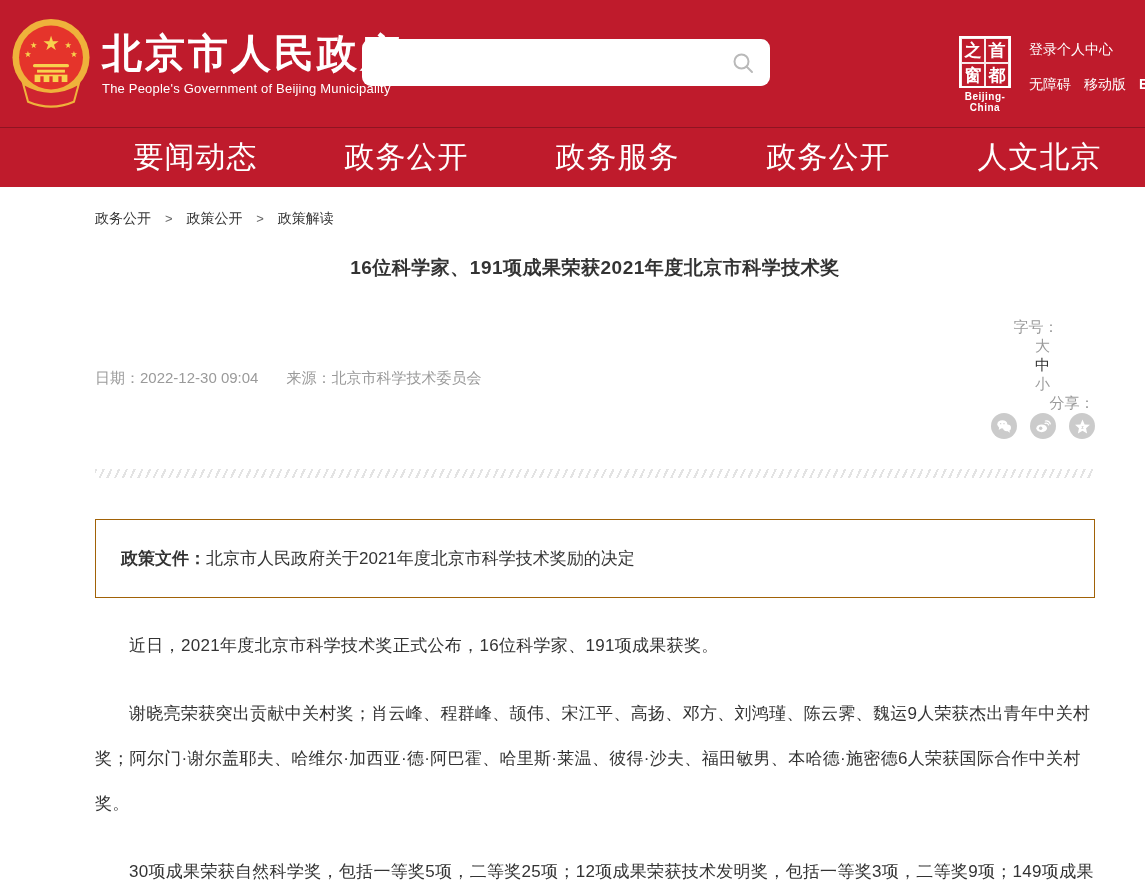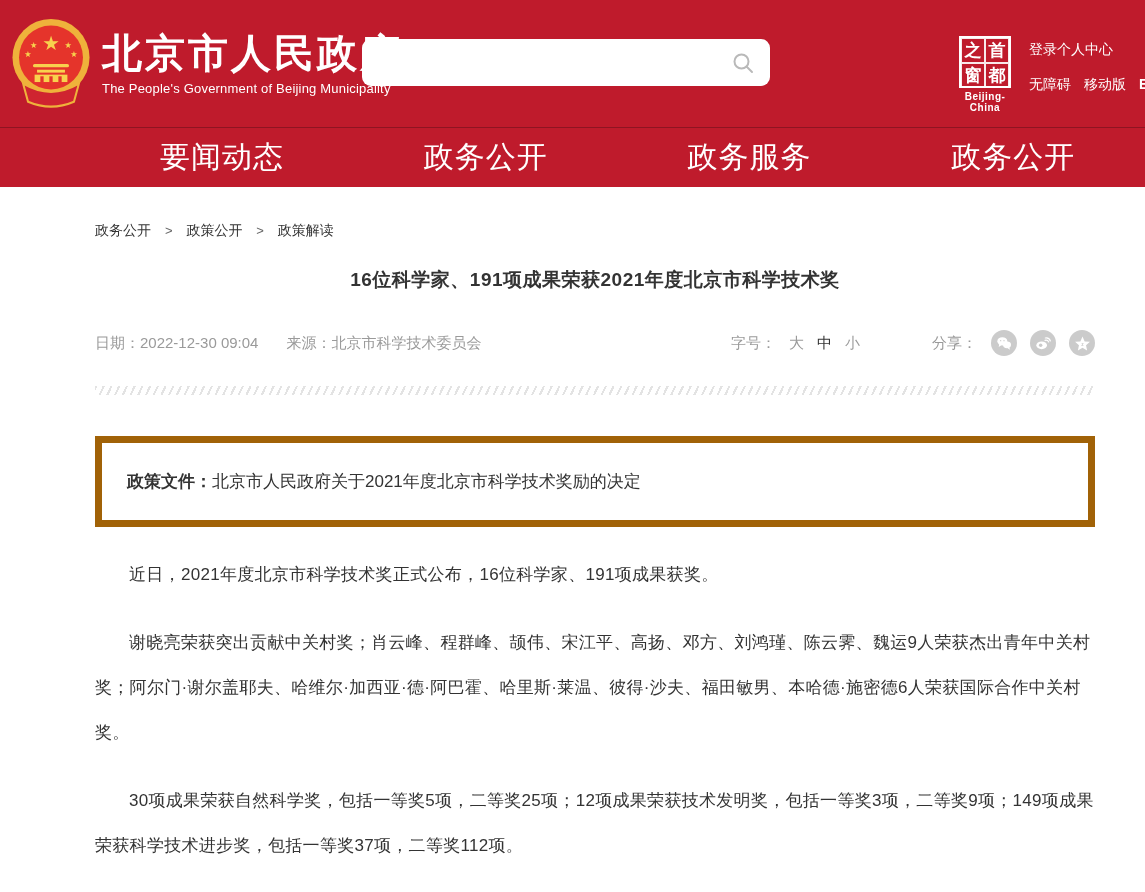--- a/index.html
+++ b/index.html
@@ -62,52 +62,52 @@
     display:flex; align-items:center; padding-left:90px;
   }
   .nav-item {
     flex:1; text-align:center; color:#fff; font-size:30px;
     letter-spacing:1px; cursor:pointer;
   }
 
   
   .content { width:1000px; margin-left:95px; }
 
-  .breadcrumb { padding-top:35px; font-size:14px; color:#333; }
+  .breadcrumb { padding-top:23px; font-size:14px; color:#333; }
   .breadcrumb a { color:#333; text-decoration:none; cursor:pointer; }
   .crumb-sep { color:#666; margin:0 10px; font-size:13px; }
 
   .article-title {
     margin-top:27px; text-align:center;
     font-size:19px; font-weight:600; color:#333; letter-spacing:0.5px;
   }
 
   .meta-row {
     margin-top:37px; display:flex; align-items:center;
     font-size:15px; color:#9a9a9a;
   }
   .meta-left { white-space:nowrap; }
   .meta-left .src { margin-left:24px; }
-  .meta-right { margin-left:auto; display:flex; align-items:center; }
+  .meta-right { margin-left:auto; display:flex; align-items:center;flex-direction:column; }
   .fs-opt { margin-left:13px; cursor:pointer; color:#9a9a9a; }
   .fs-current { color:#333; }
   .share-label { margin-left:72px; }
   .share-icons { display:flex; gap:13px; margin-left:14px; }
   .share-circle {
     width:26px; height:26px; border-radius:50%; background:#cbcbcb;
     display:flex; align-items:center; justify-content:center; cursor:pointer;
   }
 
   .hatch-divider {
     margin-top:30px; height:9px; width:1000px;
     background:repeating-linear-gradient(115deg,#e3e3e3 0 2px,#ffffff 2px 7px);
   }
 
   .policy-box {
-    margin-top:41px; border:7px solid #a16207;
+    margin-top:41px; border:1px solid #a16207;
     padding:27px 25px; font-size:17px; color:#333;
   }
   .policy-label { font-weight:bold; }
   .policy-link { color:#333; text-decoration:none; cursor:pointer; }
 
   .article-body { margin-top:25px; }
   .article-body p {
     margin:0; padding:0; text-indent:2em;
     font-size:17px; line-height:45px; color:#333;
     margin-top:23px; letter-spacing:0.3px;
@@ -171,20 +171,21 @@
       <a class="hl-en">EN</a>
     </div>
   </div>
 </div>
 
 <div class="nav">
   <div class="nav-item">要闻动态</div>
   <div class="nav-item">政务公开</div>
   <div class="nav-item">政务服务</div>
   <div class="nav-item">政务公开</div>
+  <div class="nav-item">人文北京</div>
 </div>
 
 <div class="content">
 
   <div class="breadcrumb">
     <a>政务公开</a>
     <span class="crumb-sep">&gt;</span>
     <a>政策公开</a>
     <span class="crumb-sep">&gt;</span>
     <a>政策解读</a>

